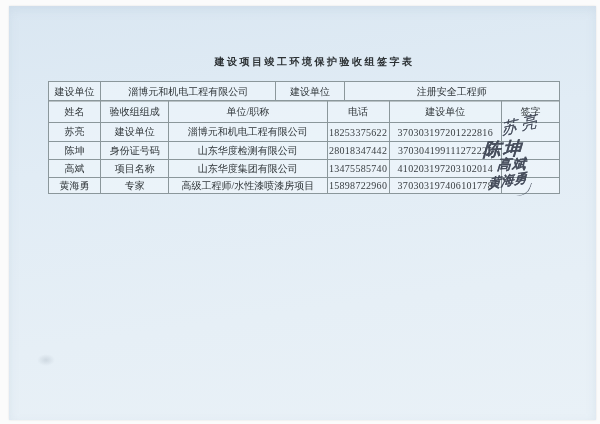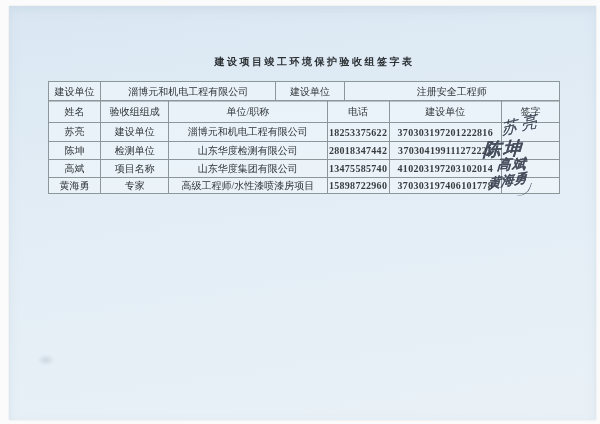--- a/index.html
+++ b/index.html
@@ -19,21 +19,21 @@
     text-align:center;font-size:10px;font-weight:bold;
     letter-spacing:2.5px;color:#2c3134;white-space:nowrap;
   }
   table{border-collapse:collapse;table-layout:fixed;position:absolute;}
   td{
     border:1px solid #8b979b;text-align:center;vertical-align:middle;
     padding:0;font-size:10px;color:#2f3538;font-weight:400;
     white-space:nowrap;overflow:visible;
     background:rgba(249,252,255,.42);
   }
-  td.num{font-weight:700;font-size:10px;letter-spacing:.3px;color:#383d40;margin-top:9px;}
+  td.num{font-weight:400;font-size:10px;letter-spacing:.3px;color:#383d40;margin-top:9px;}
   .t1{left:39px;top:75px;width:512px;}
   .t2{left:39px;top:94px;width:512px;}
   .sig{
     position:absolute;font-family:"DejaVu Serif",serif;font-style:italic;
     color:#3a4150;white-space:nowrap;opacity:.92;
     text-shadow:0 0 .6px rgba(56,63,79,.75);
     pointer-events:none;
   }
   .sig-1{left:492px;top:109px;font-size:16px;letter-spacing:4px;transform:rotate(-13deg) skewX(-8deg);}
   .sig-2{left:474px;top:131px;font-size:18px;font-weight:700;letter-spacing:2px;transform:rotate(-3deg) skewX(-6deg);}
@@ -95,21 +95,21 @@
       <tr style="height: 19px;">
         <td>苏亮</td>
         <td>建设单位</td>
         <td>淄博元和机电工程有限公司</td>
         <td class="num">18253375622</td>
         <td class="num">370303197201222816</td>
         <td></td>
       </tr>
           <tr style="height: 18px;">
         <td>陈坤</td>
-        <td>检测单位</td>
+        <td>身份证号码</td>
         <td>山东华度检测有限公司</td>
         <td class="num">28018347442</td>
         <td class="num">370304199111272225</td>
         <td></td>
       </tr>
           <tr style="height: 18px;">
         <td>高斌</td>
         <td>项目名称</td>
         <td>山东华度集团有限公司</td>
         <td class="num">13475585740</td>

